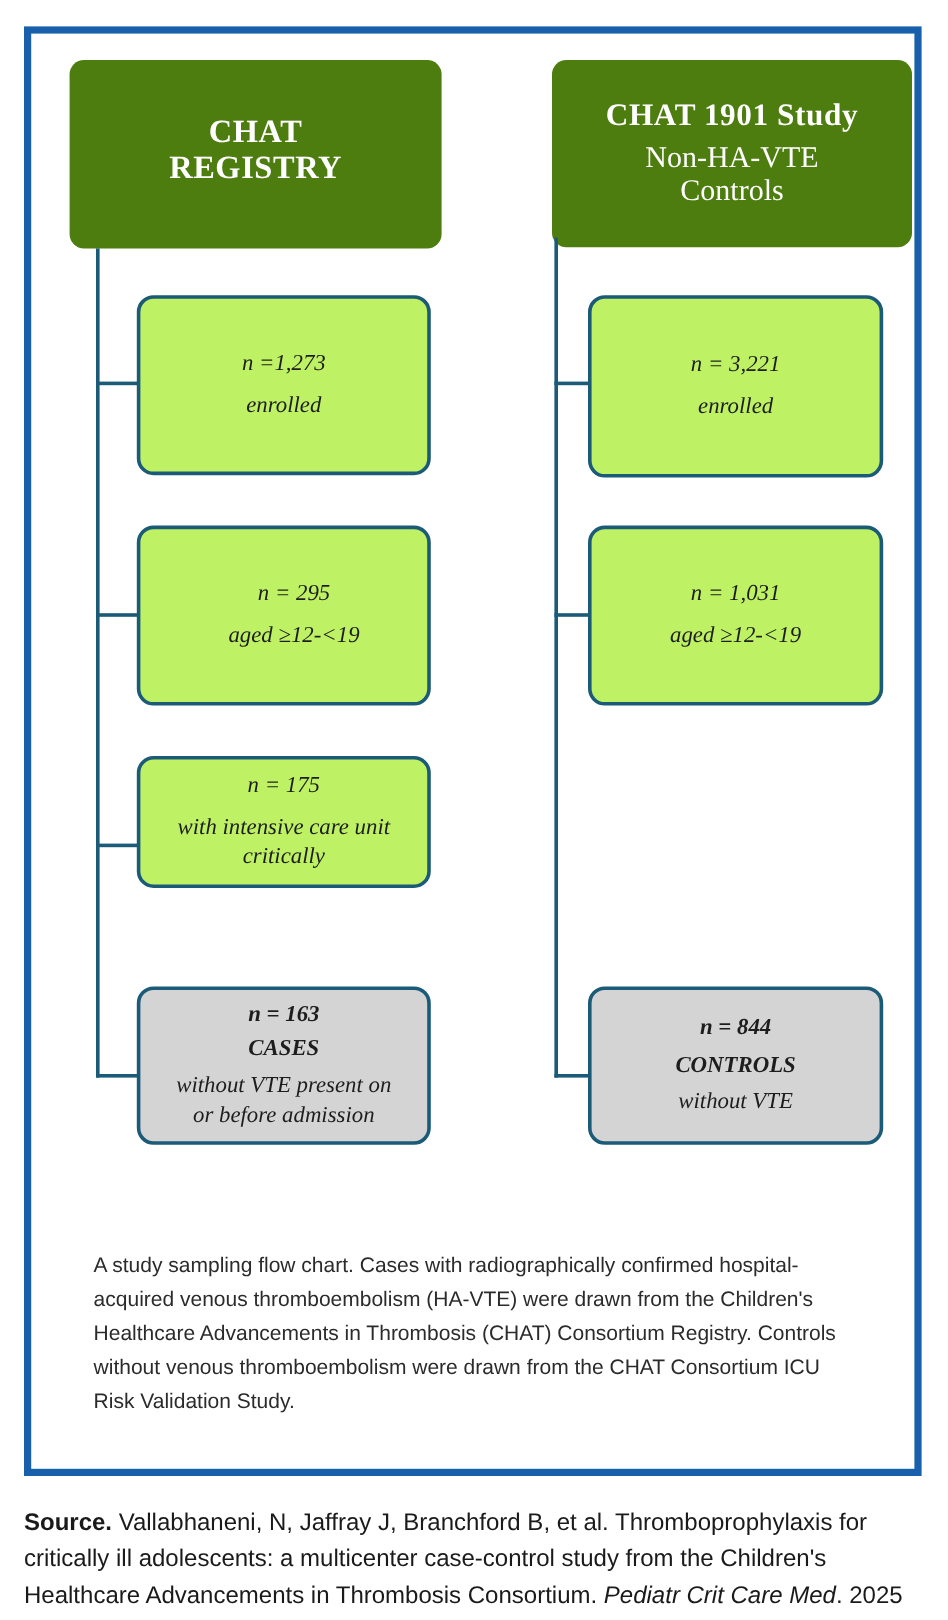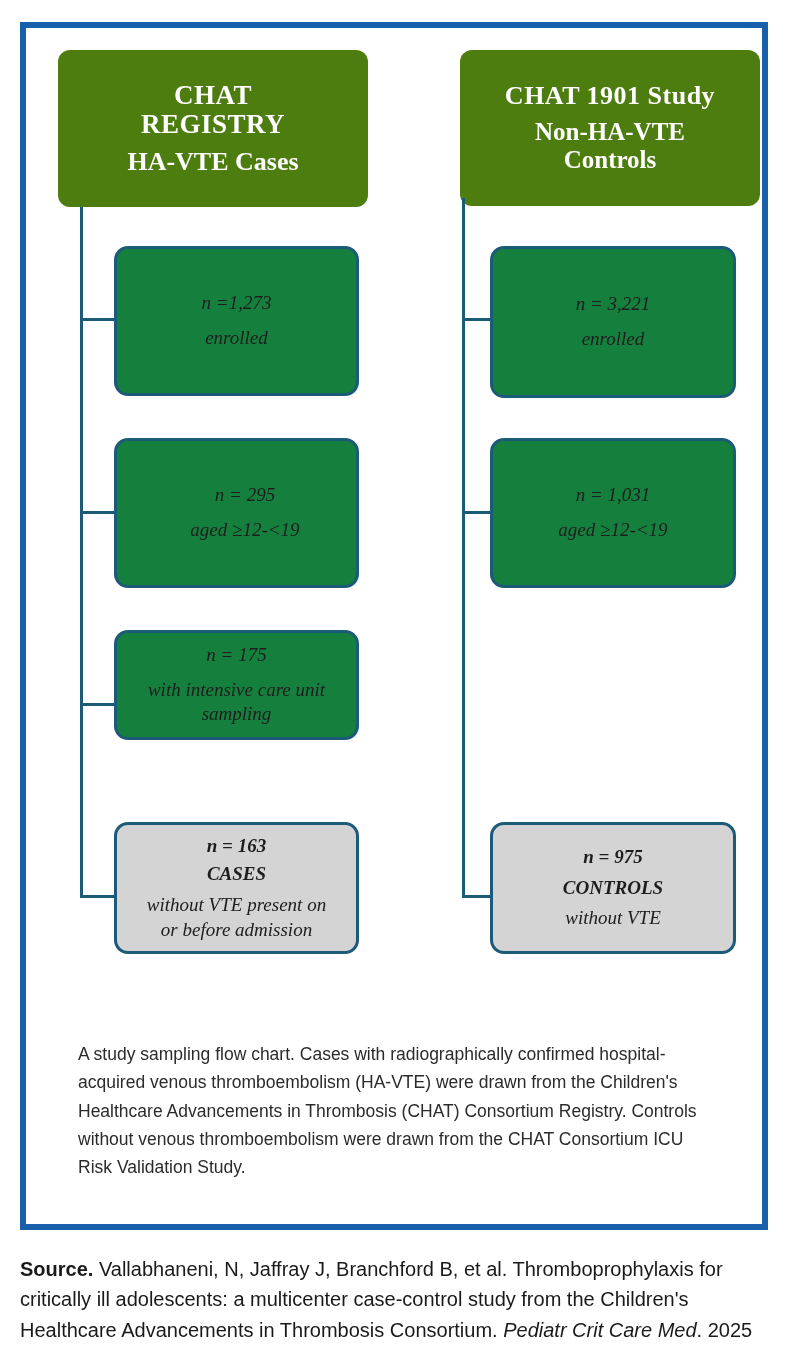--- a/index.html
+++ b/index.html
@@ -40,31 +40,31 @@
     text-align:center;
     font-family:"Liberation Serif", serif;
     display:flex;
     flex-direction:column;
     align-items:center;
     justify-content:center;
     box-sizing:border-box;
     padding:6px 10px;
   }
   .hdr .l1{font-weight:bold;font-size:27px;line-height:1.10;letter-spacing:.5px;}
-  .hdr .l2{font-weight:bold;font-size:26px;line-height:1.12;text-align:right;}
+  .hdr .l2{font-weight:normal;font-size:26px;line-height:1.12;text-align:right;}
   .hdr.right .l1{font-size:26px;}
   .hdr.right .l2{font-size:25px;}
   .hdr .gap{height:7px;}
 
   
   .node{
     position:absolute;
     border:3px solid #1c5b78;
     border-radius:14px;
-    background:#15803d;
+    background:#bef264;
     box-sizing:border-box;
     display:flex;
     flex-direction:column;
     align-items:center;
     justify-content:center;
     text-align:center;
     font-family:"Liberation Serif", serif;
     color:#1d1d1d;
   }
   .node.shaded{background:#d4d4d4;}
@@ -103,21 +103,20 @@
 
 <div class="page">
 
   <div class="figure-frame">
     <div class="flow">
 
       <div class="hdr left" style="left:32px;top:22px;width:310px;height:157px;">
         <div class="l1">CHAT</div>
         <div class="l1">REGISTRY</div>
         <div class="gap"></div>
-        <div class="l2">HA-VTE Cases</div>
       </div>
 
       <div class="trunk" style="left:54px;top:179px;width:3px;height:691px;"></div>
       <div class="stub" style="left:54px;top:290px;width:36px;"></div>
       <div class="stub" style="left:54px;top:483px;width:36px;"></div>
       <div class="stub" style="left:54px;top:675px;width:36px;"></div>
       <div class="stub" style="left:54px;top:867px;width:36px;"></div>
 
       <div class="node" style="left:88px;top:218px;width:245px;height:150px;">
         <div class="ln" style="font-style:italic;">n =1,273</div>
@@ -128,21 +127,21 @@
       <div class="node" style="left:88px;top:410px;width:245px;height:150px;padding-left:17px;">
         <div class="ln" style="font-style:italic;">n = 295</div>
         <div class="spacer"></div>
         <div class="ln">aged ≥12-&lt;19</div>
       </div>
 
       <div class="node" style="left:88px;top:602px;width:245px;height:110px;">
         <div class="ln" style="font-style:italic;">n = 175</div>
         <div class="spacer"></div>
         <div class="ln">with intensive care unit</div>
-        <div class="ln">sampling</div>
+        <div class="ln">critically</div>
       </div>
 
       <div class="node shaded" style="left:88px;top:794px;width:245px;height:132px;">
         <div class="ln strong" style="font-style:italic;">n = 163</div>
         <div class="ln strong" style="margin-top:4px;">CASES</div>
         <div class="ln" style="margin-top:6px;">without VTE present on</div>
         <div class="ln">or before admission</div>
       </div>
 
       <div class="hdr right" style="left:434px;top:22px;width:300px;height:156px;">
@@ -163,21 +162,21 @@
         <div class="ln">enrolled</div>
       </div>
 
       <div class="node" style="left:464px;top:410px;width:246px;height:150px;">
         <div class="ln" style="font-style:italic;">n = 1,031</div>
         <div class="spacer"></div>
         <div class="ln">aged ≥12-&lt;19</div>
       </div>
 
       <div class="node shaded" style="left:464px;top:794px;width:246px;height:132px;">
-        <div class="ln strong" style="font-style:italic;">n = 975</div>
+        <div class="ln strong" style="font-style:italic;">n = 844</div>
         <div class="ln strong" style="margin-top:6px;">CONTROLS</div>
         <div class="ln" style="margin-top:6px;">without VTE</div>
       </div>
 
       <div class="caption">A study sampling flow chart. Cases with radiographically confirmed hospital-acquired venous thromboembolism (HA-VTE) were drawn from the Children's Healthcare Advancements in Thrombosis (CHAT) Consortium Registry. Controls without venous thromboembolism were drawn from the CHAT Consortium ICU Risk Validation Study.</div>
 
     </div>
   </div>
 
   <div class="source">

